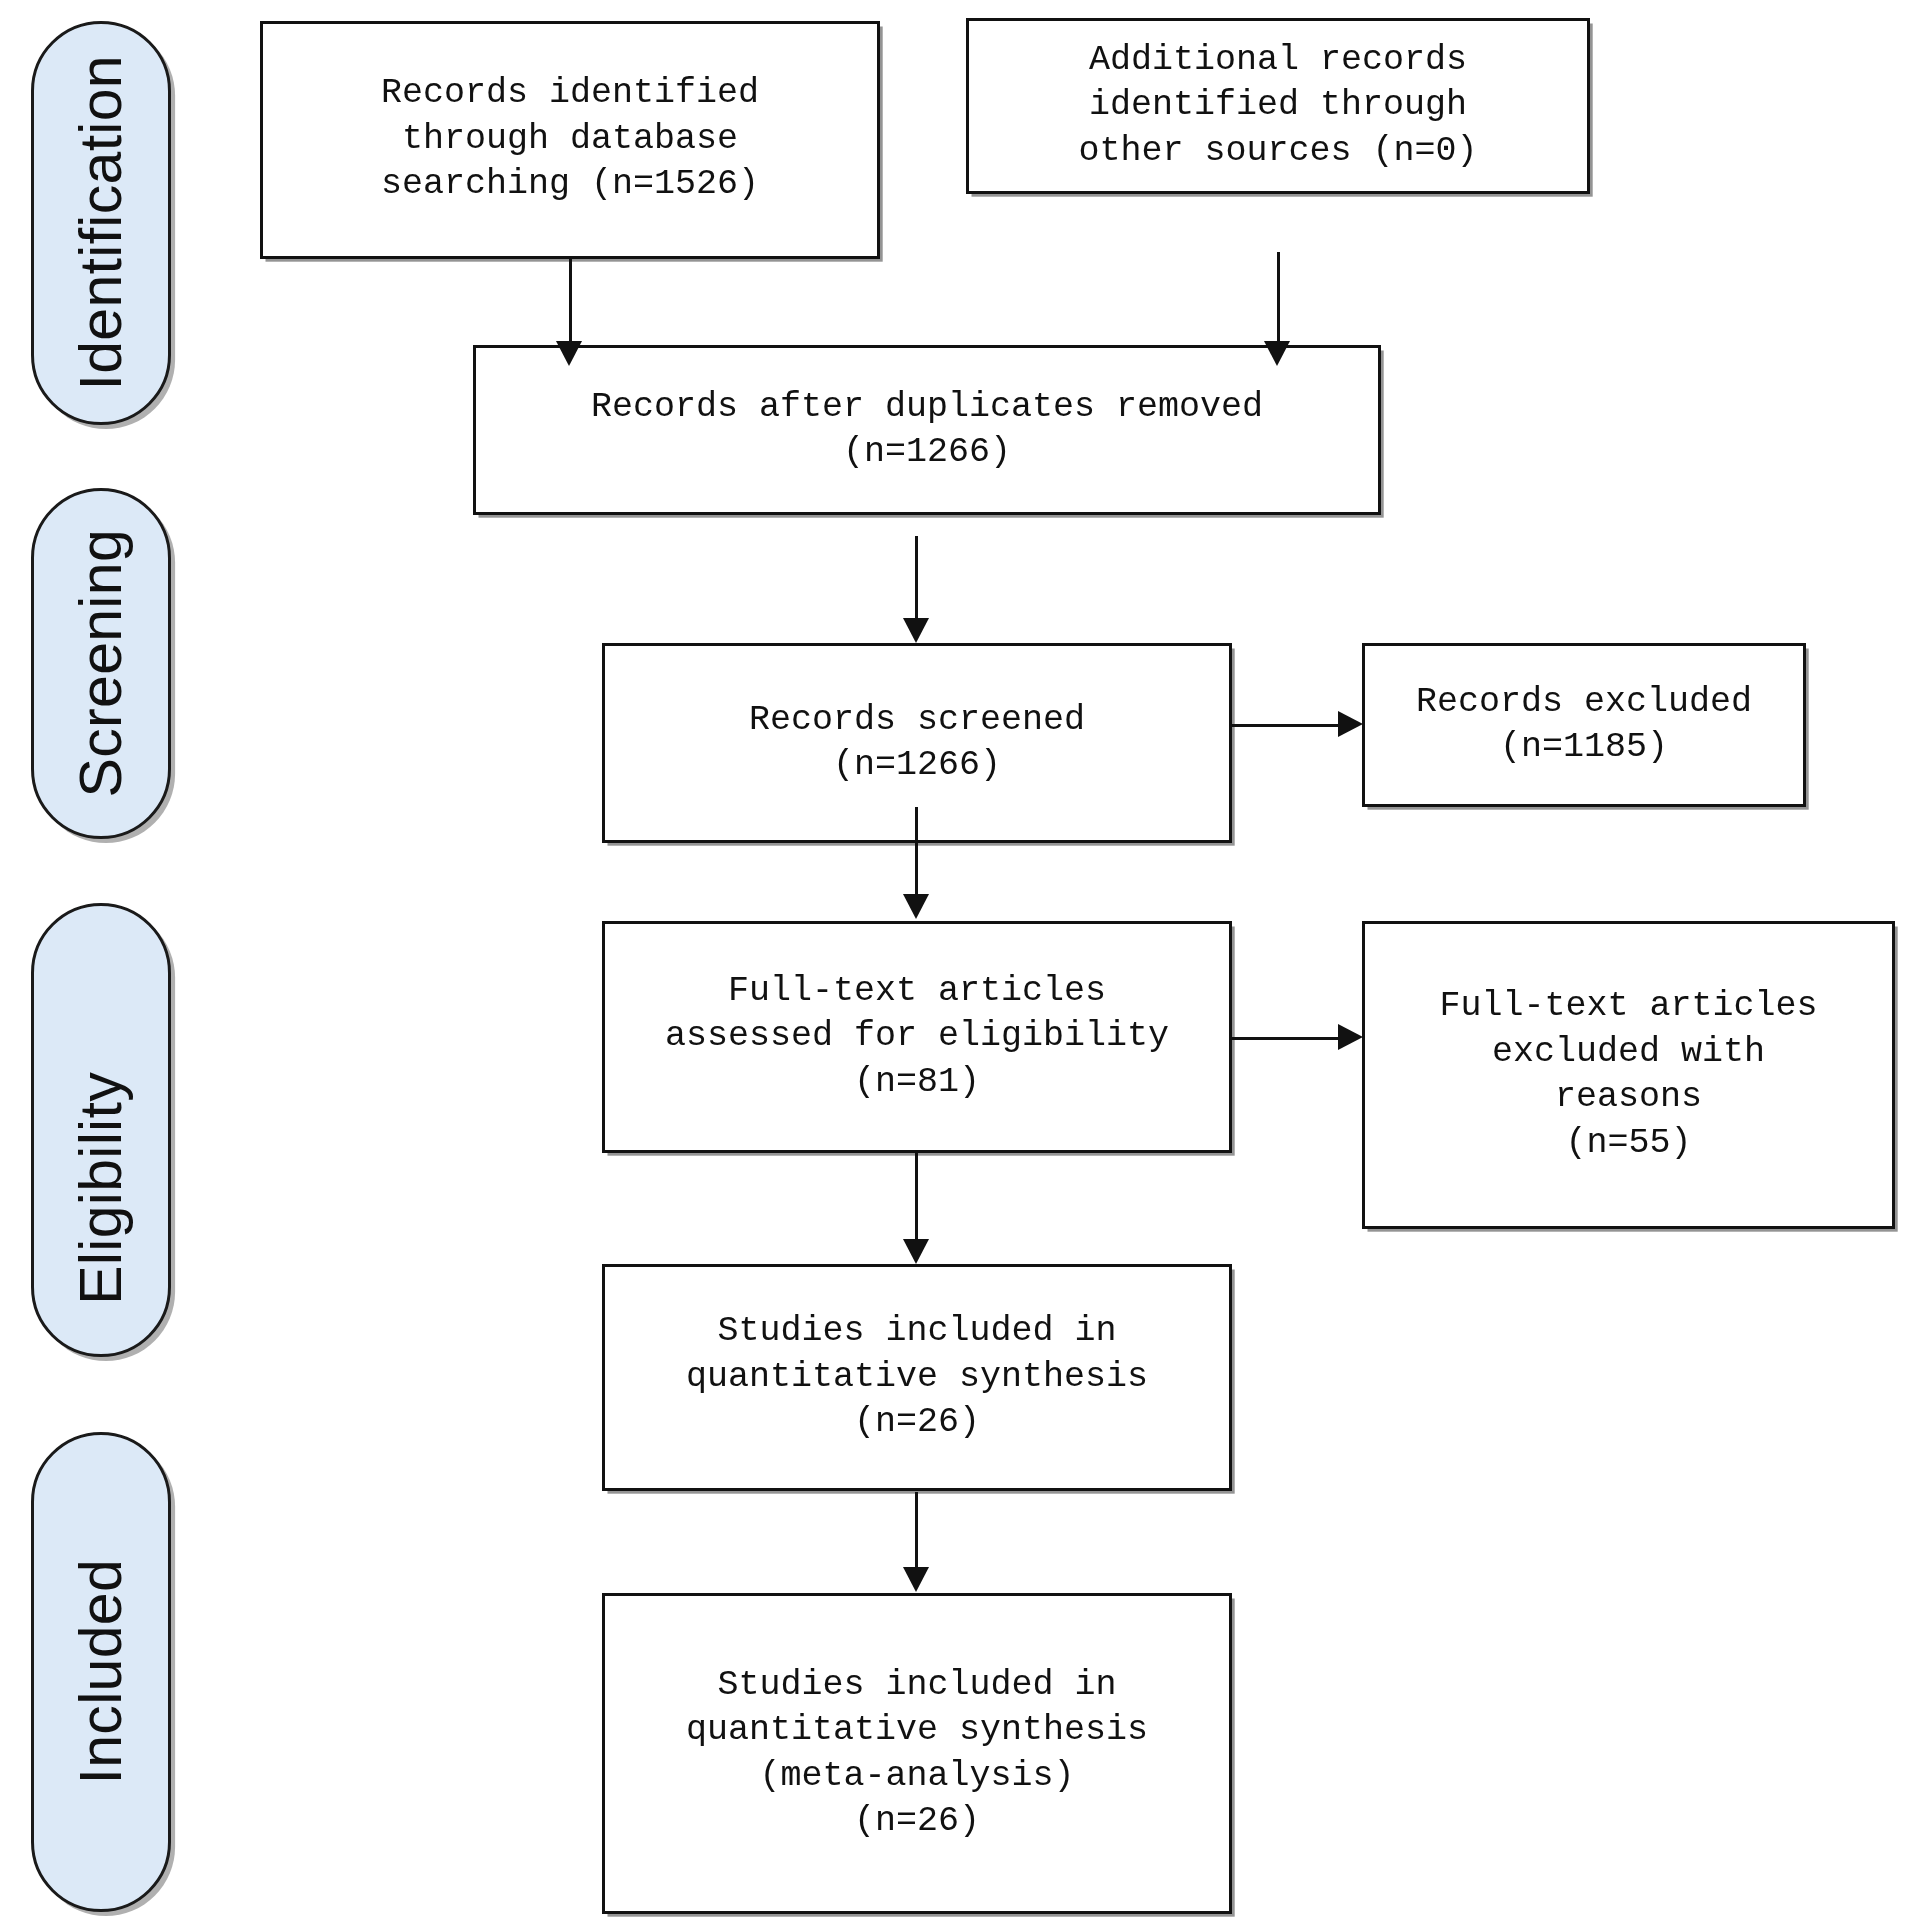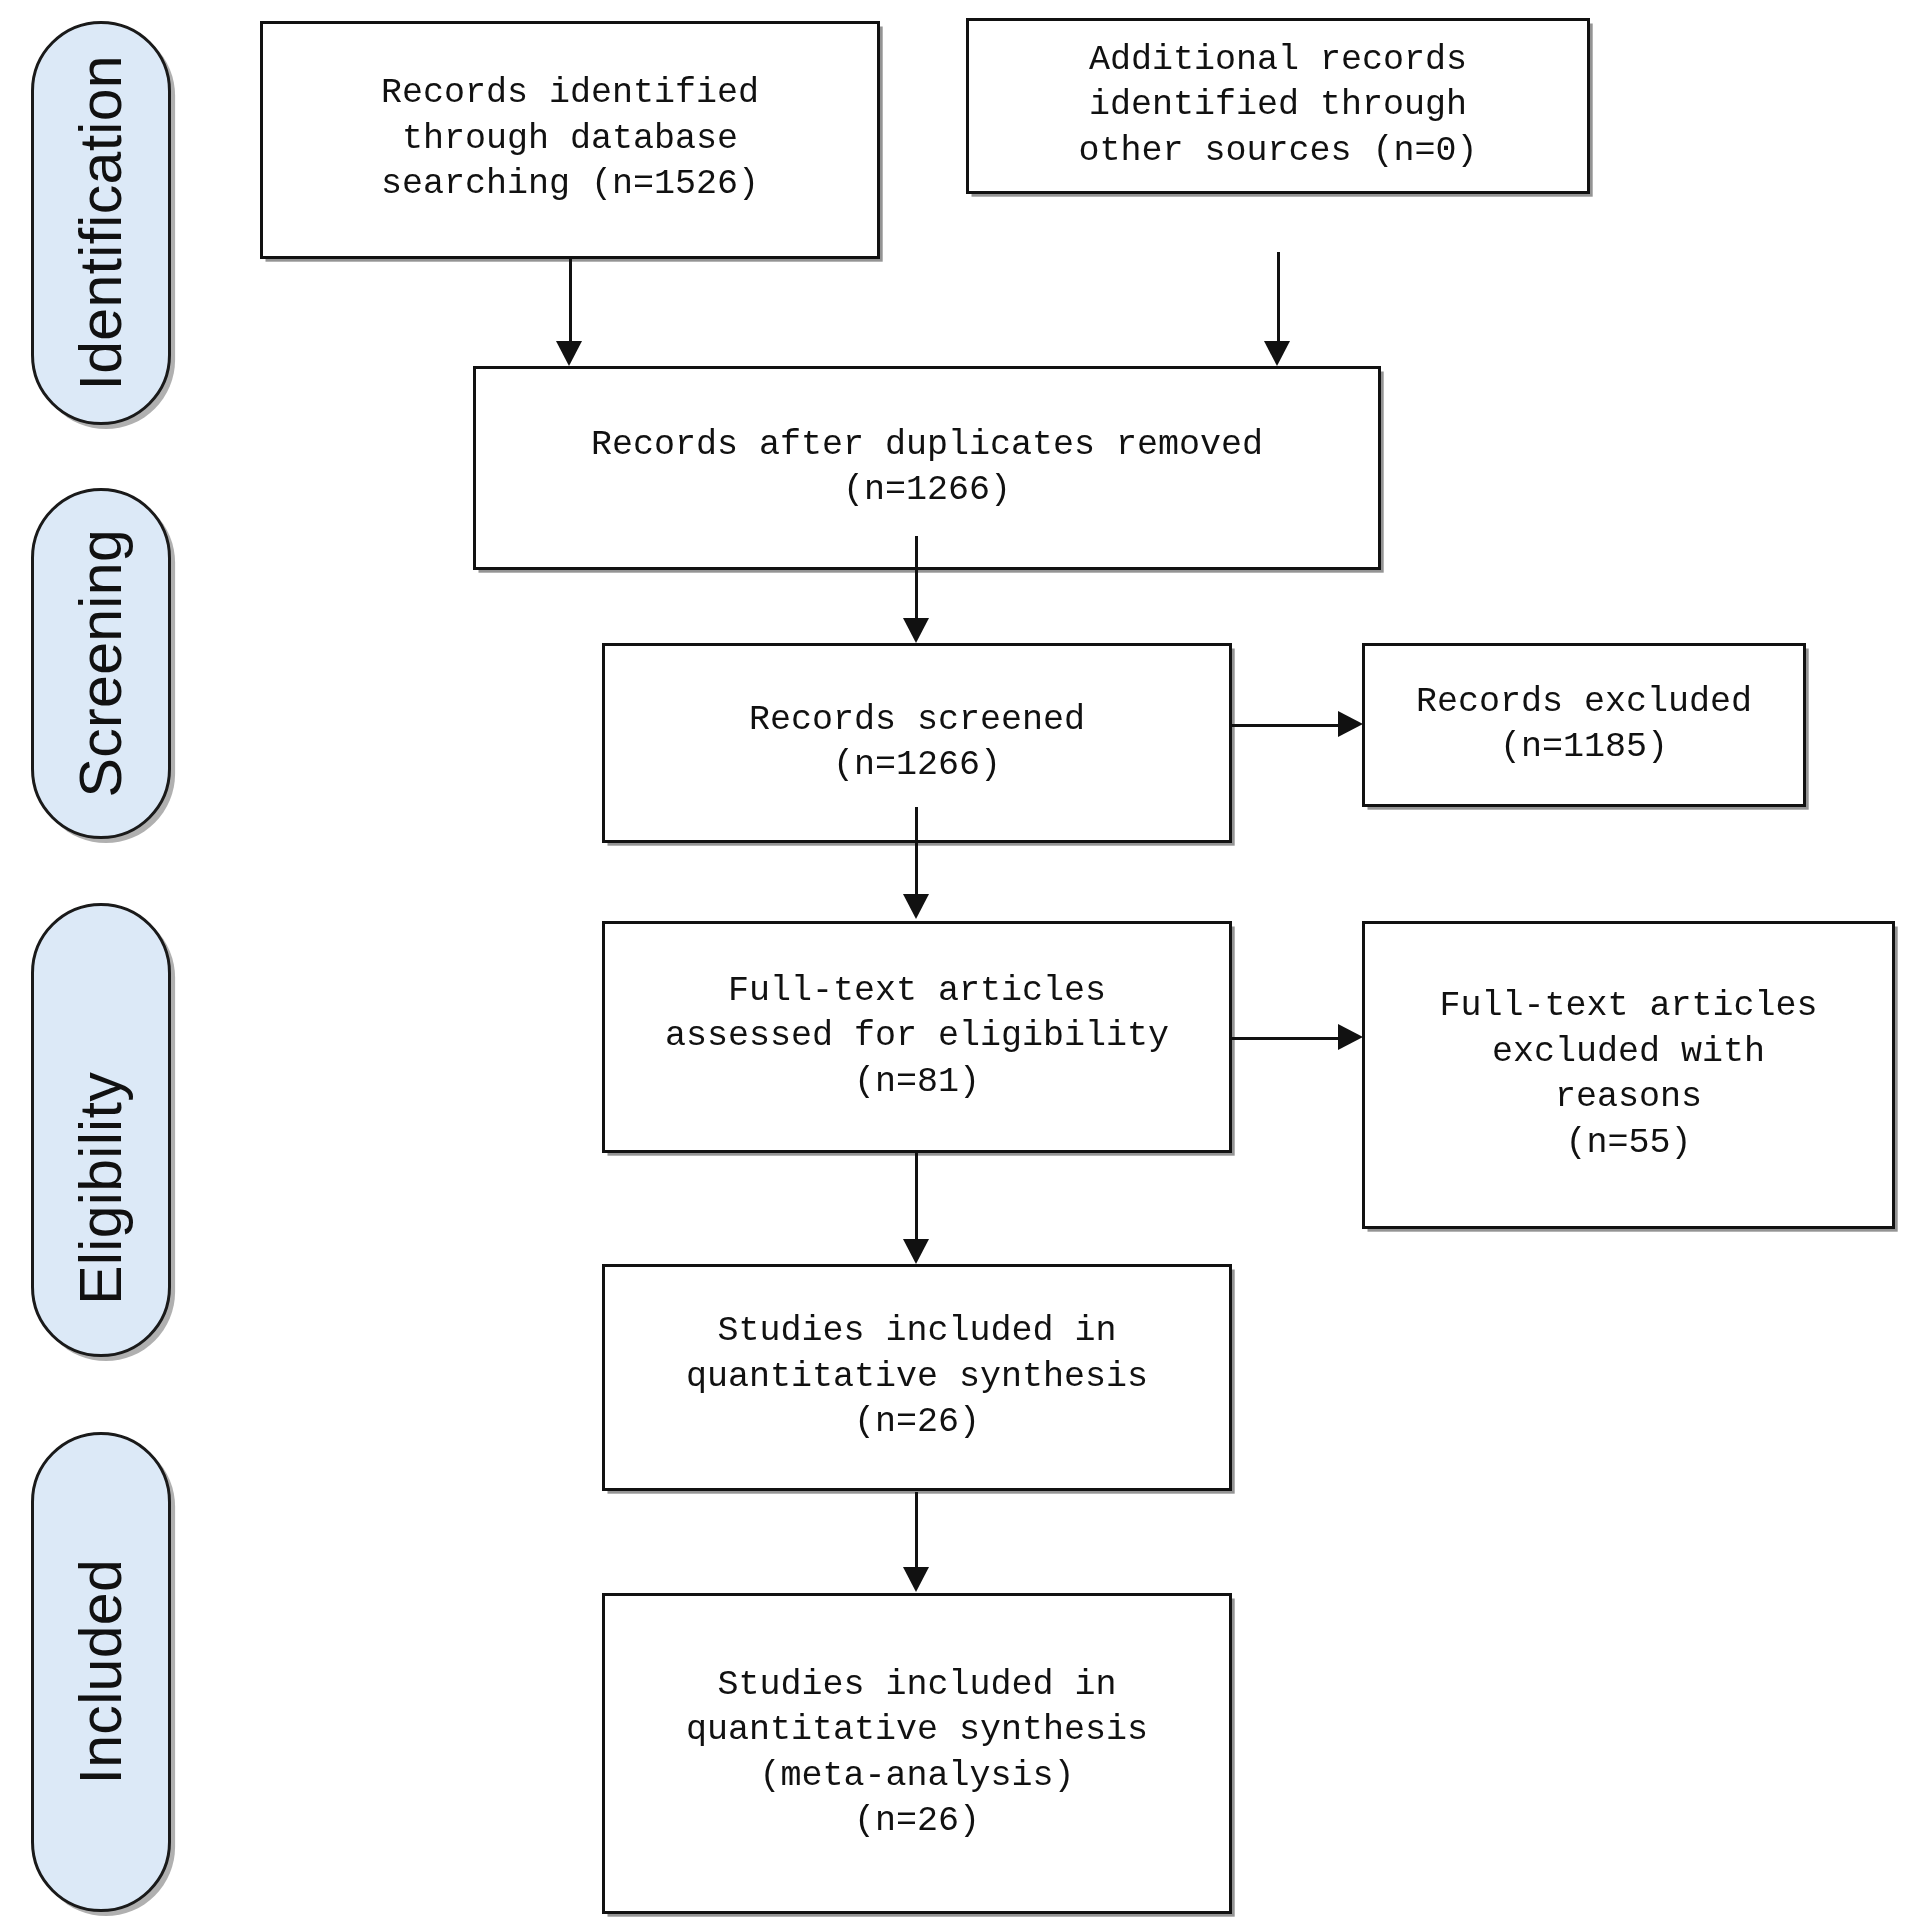--- a/index.html
+++ b/index.html
@@ -112,21 +112,21 @@
 through database
 searching (n=1526)</span>
   </div>
 
   <div class="flow-box" style="left:966px; top:18px; width:624px; height:176px;">
     <span class="box-text">Additional records
 identified through
 other sources (n=0)</span>
   </div>
 
-  <div class="flow-box" style="left:473px; top:366px; width:908px; height:204px;">
+  <div class="flow-box" style="left:473px; top:345px; width:908px; height:170px;">
     <span class="box-text">Records after duplicates removed
 (n=1266)</span>
   </div>
 
   <div class="flow-box" style="left:602px; top:643px; width:630px; height:200px;">
     <span class="box-text">Records screened
 (n=1266)</span>
   </div>
 
   <div class="flow-box" style="left:1362px; top:643px; width:444px; height:164px;">

